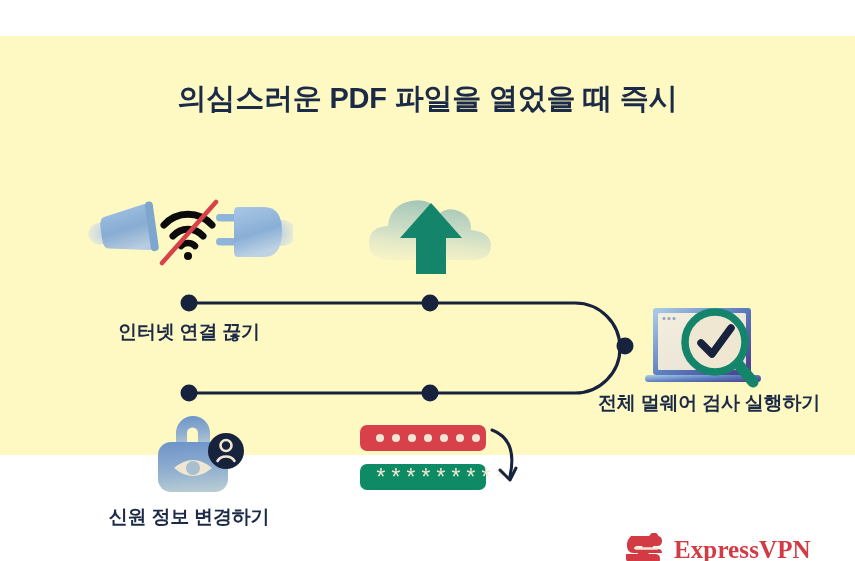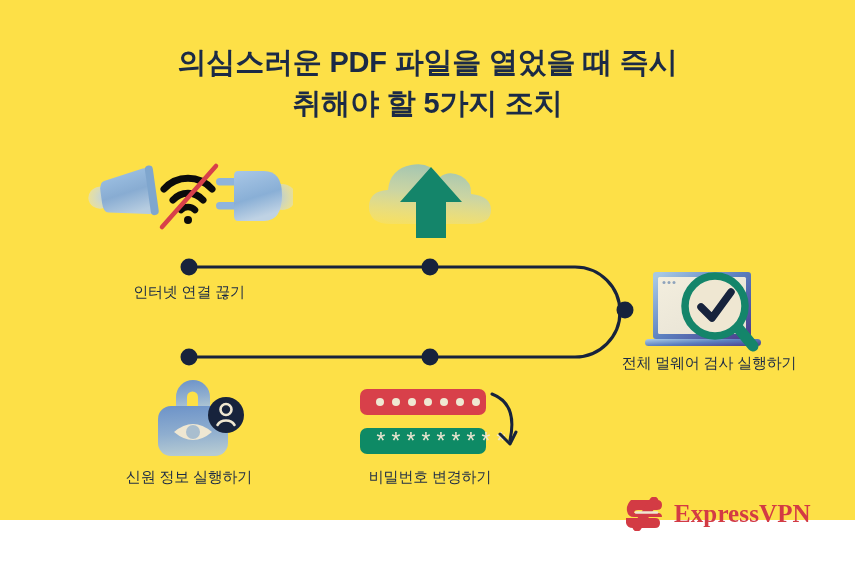--- a/index.html
+++ b/index.html
@@ -8,22 +8,23 @@
   }
   body {
     width: 855px;
     height: 561px;
     overflow: hidden;
     font-family: "Liberation Sans", "DejaVu Sans", sans-serif;
   }
   #canvas {
     position: relative;
     width: 855px;
-    height: 520px;
-    background: #fde047;
+    height: 419px;
+    background: #fef9c3;
+    margin-top: 36px;
   }
   .title {
     position: absolute;
     left: 0;
     top: 42px;
     width: 855px;
     text-align: center;
     color: #1B2A46;
     font-size: 29px;
     font-weight: 700;
@@ -39,22 +40,22 @@
     top: 0;
     width: 855px;
     height: 561px;
     pointer-events: none;
   }
 
   
   .step-label {
     position: absolute;
     color: #1B2A46;
-    font-size: 15px;
-    font-weight: 400;
+    font-size: 19px;
+    font-weight: 700;
     white-space: nowrap;
     letter-spacing: -0.2px;
   }
   .lbl-disconnect { left: 189px; top: 283px; transform: translateX(-50%); }
   .lbl-backup     { left: 430px; top: 283px; transform: translateX(-50%); }
   .lbl-scan       { left: 709px; top: 354px; transform: translateX(-50%); }
   .lbl-identity   { left: 189px; top: 468px; transform: translateX(-50%); }
   .lbl-password   { left: 430px; top: 468px; transform: translateX(-50%); }
 
   
@@ -82,21 +83,20 @@
     letter-spacing: 0.1px;
   }
 </style>
 </head>
 <body>
 
 <div id="canvas">
 
   <div class="title">
     <span class="title-line">의심스러운 PDF 파일을 열었을 때 즉시</span>
-    <span class="title-line">취해야 할 5가지 조치</span>
   </div>
 
   <svg id="timeline" viewBox="0 0 855 561">
     <path d="M189,267 L575,267 A45,45 0 0 1 575,357 L189,357" fill="none" stroke="#17233C" stroke-width="3.2" stroke-linecap="round"></path>
     <circle cx="189" cy="267" r="8.5" fill="#17233C"></circle>
     <circle cx="430" cy="267" r="8.5" fill="#17233C"></circle>
     <circle cx="625" cy="310" r="8.5" fill="#17233C"></circle>
     <circle cx="430" cy="357" r="8.5" fill="#17233C"></circle>
     <circle cx="189" cy="357" r="8.5" fill="#17233C"></circle>
   </svg>
@@ -223,22 +223,21 @@
       </g>
       <rect x="2" y="40" width="126" height="26" rx="7" fill="#0E8A65"></rect>
       <text x="16" y="62" fill="#EFE7D2" font-family="'Liberation Mono','DejaVu Sans Mono',monospace" font-size="23" letter-spacing="1.2">*********</text>
       <path d="M134,6 Q160,16 152,52" fill="none" stroke="#17233C" stroke-width="3" stroke-linecap="round"></path>
       <path d="M142,46 L152,56 L158,44" fill="none" stroke="#17233C" stroke-width="3" stroke-linecap="round" stroke-linejoin="round"></path>
     </svg>
   </div>
 
   <div class="step-label lbl-disconnect">인터넷 연결 끊기</div>
   <div class="step-label lbl-scan">전체 멀웨어 검사 실행하기</div>
-  <div class="step-label lbl-identity">신원 정보 실행하기</div>
-  <div class="step-label lbl-password">비밀번호 변경하기</div>
+  <div class="step-label lbl-identity">신원 정보 변경하기</div>
 
   <div class="logo">
     <svg width="40" height="34" viewBox="0 0 40 34">
       <path d="M7,3 L33,3 Q38,3 38,8 Q38,13 33,13 L14,13 Q10,13 10,16 L34,16 Q38,16 38,20 L10,20 Q4,20 3,14 Q2,8 7,3 Z" fill="#D33B44"></path>
       <path d="M2,21 L31,21 Q36,21 36,26 Q36,31 31,31 L9,31 Q3,31 2,26 Z" fill="#D33B44"></path>
       <path d="M30,4 L13,30" stroke="#D33B44" stroke-width="9" stroke-linecap="round" fill="none"></path>
       <path d="M12,15.5 L33,15.5" stroke="#EFE7D2" stroke-width="2.6" stroke-linecap="round"></path>
     </svg>
     <span class="logo-text">ExpressVPN</span>
   </div>

